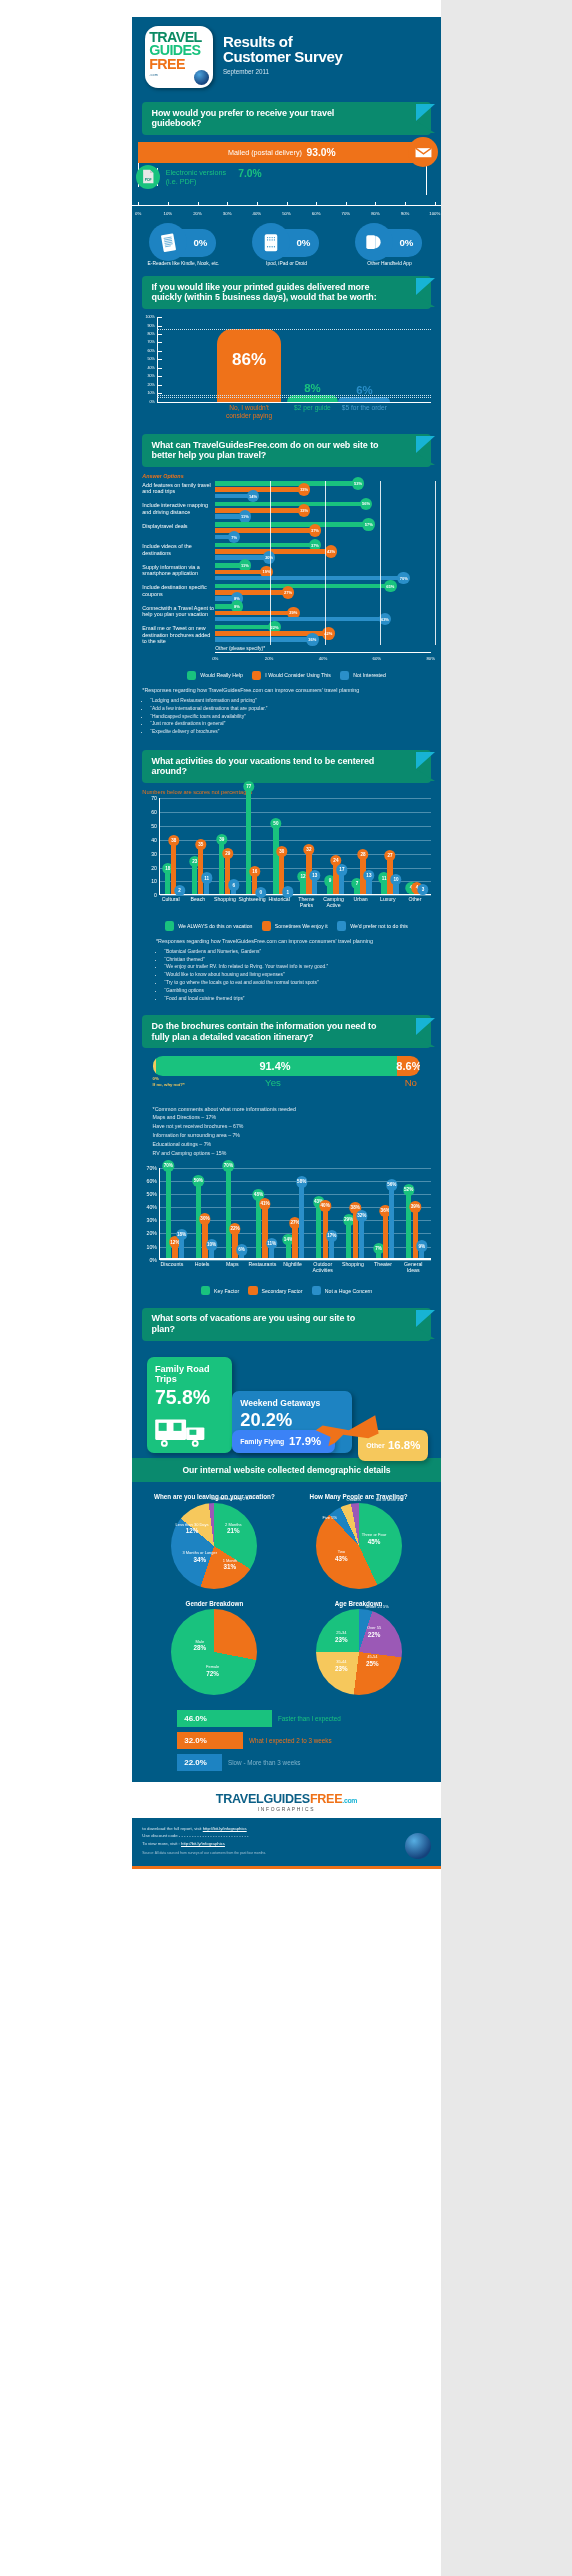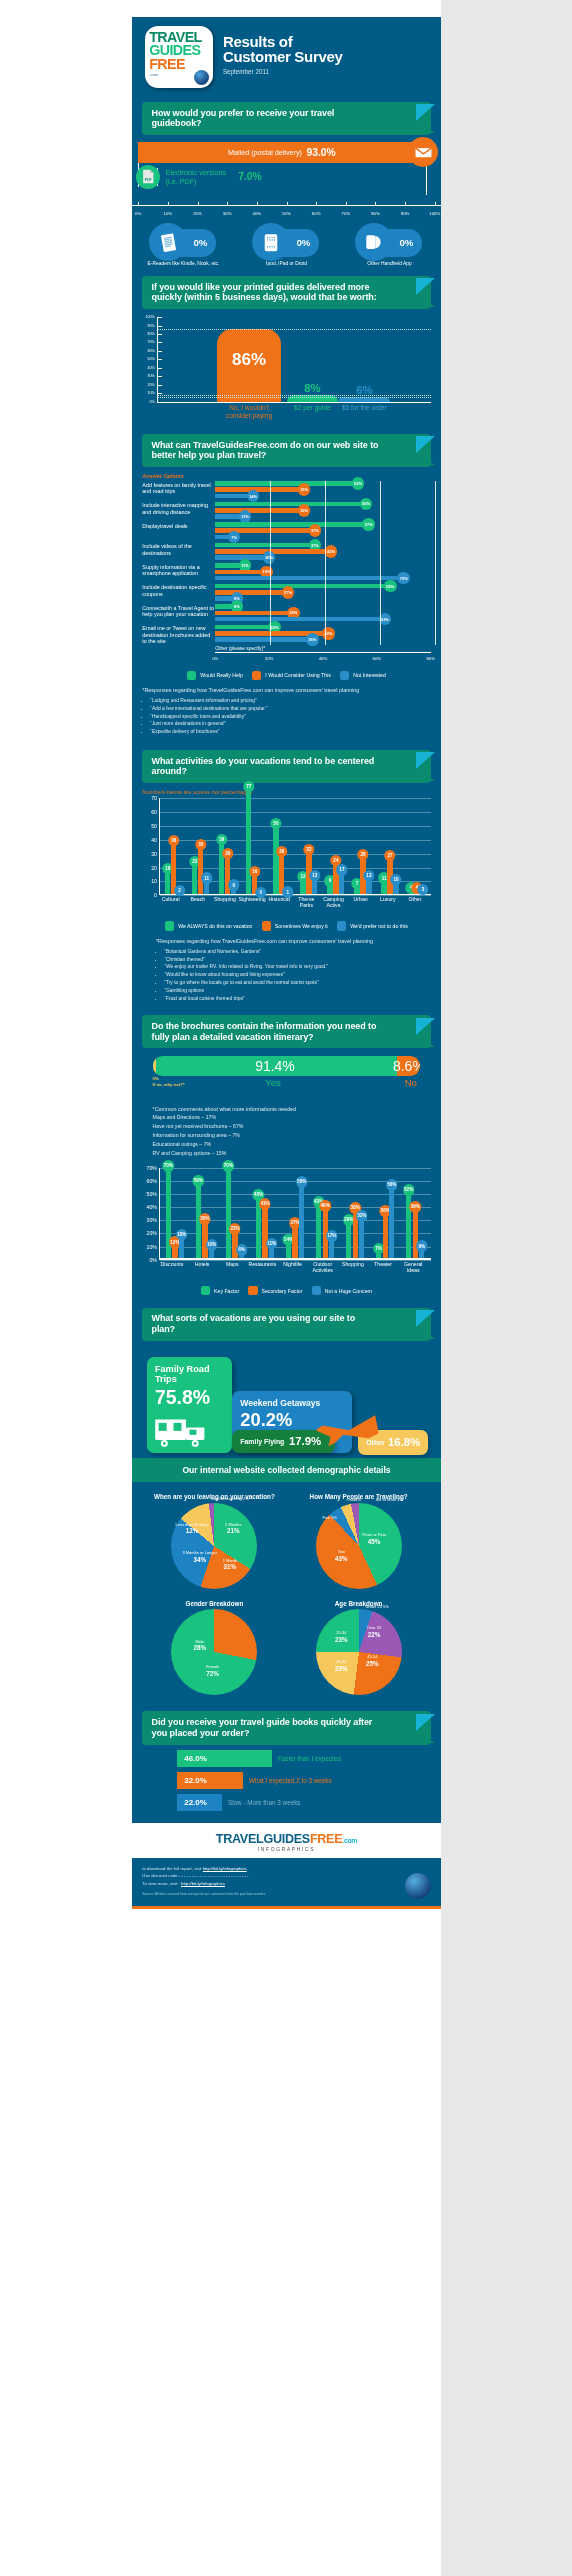--- a/index.html
+++ b/index.html
@@ -49,21 +49,21 @@
   .sect { padding:0 10.3px 3.4px 10.3px; }
 
   
   .q1 { position:relative; padding:6.9px 0 0 0; }
   .bar-mailed { height:20.6px; background:#ef7219; width:93%; margin-left:2%; display:flex;
                 align-items:center; justify-content:center; position:relative; }
   .bar-mailed .lbl { color:#fff; font-size:7.2px; }
   .bar-mailed .val { color:#fff; font-size:10.3px; font-weight:bold; margin-left:4.6px; }
   .circ-env { position:absolute; right:-12.6px; top:-4.6px; width:30px; height:30px; border-radius:50%;
               background:#ef7219; display:flex; align-items:center; justify-content:center; }
-  .bar-elec { height:17px; background:transparent; width:40%; margin-left:2%; display:flex; align-items:center;
+  .bar-elec { height:17px; background:transparent; width:40%; margin-left:2%; display:flex; align-items:flex-start;
               position:relative; margin-top:5.7px; }
   .circ-pdf { width:24px; height:24px; border-radius:50%; background:#19c27e; position:absolute; left:-2.3px; top:-3.4px;
               display:flex; align-items:center; justify-content:center; }
   .bar-elec .lbl { color:#19c27e; font-size:7.2px; margin-left:27.5px; }
   .bar-elec .val { color:#19c27e; font-size:10.3px; font-weight:bold; margin-left:3.4px; }
   .axis-row { margin-top:8px; position:relative; height:15px; border-top:1.1px solid #fff; }
   .axis-row .tick { position:absolute; top:-4px; width:0.6px; height:4px; background:#fff; }
   .axis-row .tl { position:absolute; top:4.6px; font-size:4.3px; color:#fff; transform:translateX(-50%); }
   .v-guide { position:absolute; width:1.1px; background:#fff; }
 
@@ -120,21 +120,21 @@
   .gc-pin { position:absolute; width:11.4px; height:11.4px; border-radius:50%; left:50%; transform:translateX(-50%);
             display:flex; align-items:center; justify-content:center; font-size:4.6px; color:#fff; font-weight:bold; }
   .gc-xl { position:absolute; text-align:center; font-size:5.2px; color:#fff; line-height:1.15; }
 
   
   .yn { position:relative; margin-top:8px; }
   .yn-bar { height:19.5px; border-radius:9.7px; overflow:hidden; display:flex; position:relative; }
   .yn-yes { background:#19c27e; display:flex; align-items:center; justify-content:center; }
   .yn-no { background:#ef7219; display:flex; align-items:center; justify-content:center; }
   .yn-zero { position:absolute; left:0; top:0; bottom:0; width:3.4px; background:#f6c85c; }
-  .yn-yes span, .yn-no span { color:#fff; font-size:14px; font-weight:normal; }
+  .yn-yes span, .yn-no span { color:#fff; font-size:11px; font-weight:bold; }
   .yn-cap { position:relative; height:19.5px; margin-top:1.1px; }
   .yn-lab { position:absolute; font-size:9.7px; }
   .yn-0 { position:absolute; left:0; top:-1.1px; color:#f6c85c; font-size:4.3px; font-weight:bold; line-height:1.35; }
 
   
   .vt { position:relative; height:106px; margin-top:8px; }
   .vt-box { position:absolute; border-radius:6.9px; }
   .vt-t { color:#fff; font-weight:bold; }
   .vt-v { color:#fff; font-weight:bold; }
 
@@ -858,26 +858,26 @@
           <circle cx="18" cy="48" r="2.5" fill="#19c27e"></circle>
             <circle cx="72" cy="48" r="2.5" fill="#19c27e"></circle>
         </svg>
       </div>
 
       <div class="vt-box" style="left:90px;top:42px;width:120px;height:62px;background:#1d83c2;box-shadow:2.3px 2.9px 4.6px rgba(0,0,0,.25);">
         <div class="vt-t" style="font-size:8.6px;padding:6.9px 0 0 8px;">Weekend Getaways</div>
         <div class="vt-v" style="font-size:18.3px;padding:1.1px 0 0 8px;">20.2%</div>
       </div>
 
-      <div class="vt-box" style="left:90px;top:81px;width:103px;height:23px;background:#15803d;display:flex;align-items:center;padding-left:8px;box-shadow:1.7px 2.3px 4px rgba(0,0,0,.22);">
+      <div class="vt-box" style="left:90px;top:81px;width:103px;height:23px;background:#3b82f6;display:flex;align-items:center;padding-left:8px;box-shadow:1.7px 2.3px 4px rgba(0,0,0,.22);">
         <span class="vt-t" style="font-size:6.9px;">Family Flying</span>
         <span class="vt-v" style="font-size:11.4px;margin-left:4.6px;">17.9%</span>
       </div>
 
-      <div class="vt-box" style="left:216px;top:81px;width:70px;height:25px;background:#f6c85c;display:flex;align-items:center;justify-content:center;box-shadow:1.7px 2.3px 4px rgba(0,0,0,.22);">
+      <div class="vt-box" style="left:216px;top:81px;width:70px;height:31px;background:#f6c85c;display:flex;align-items:center;justify-content:center;box-shadow:1.7px 2.3px 4px rgba(0,0,0,.22);">
         <span class="vt-t" style="font-size:6.9px;">Other</span>
         <span class="vt-v" style="font-size:11.4px;margin-left:3.4px;">16.8%</span>
       </div>
 
       <svg style="position:absolute;left:169px;top:56px;" width="69" height="48" viewBox="0 0 120 84">
         <path d="M112 18 L66 44 L20 36 L8 44 L34 56 L30 72 L42 66 L56 52 L100 58 L118 50 Z" fill="#ef7219"></path>
       </svg>
     </div>
   </div>
 
@@ -978,24 +978,20 @@
           <div class="pie-lab" style="left:68%;top:26%;">
             <span>Over 55</span>
             <b>22%</b>
           </div>
         </div>
       </div>
 
     </div>
   </div>
 
-  <div class="qwrap" style="margin-top:6.9px;">
-    <div class="qbanner">Did you receive your travel guide books quickly after you placed your order?</div>
-    <div class="qfold"></div>
-  </div>
 
   <div class="sect" style="padding-bottom:11.4px;margin-left:35px;">
     <div id="q8rows">
         <div class="ds-row">
           <div class="ds-bar" style="width: 95px; background: rgb(25, 194, 126);">
             <span>46.0%</span>
           </div>
           <div class="ds-lab" style="color: rgb(25, 194, 126);">Faster than I expected</div>
         </div>
         <div class="ds-row">

